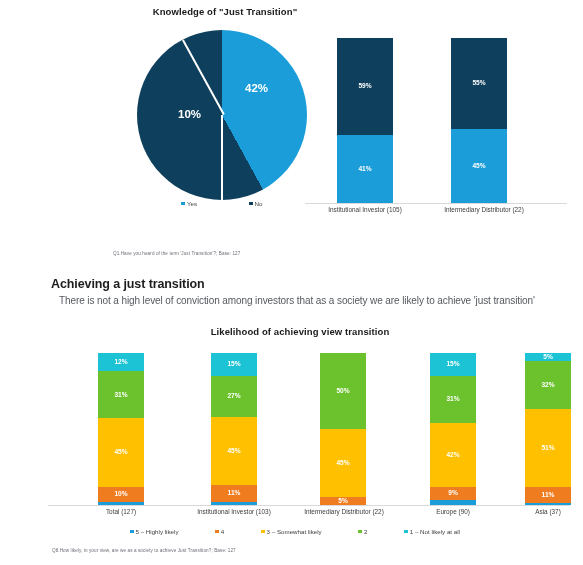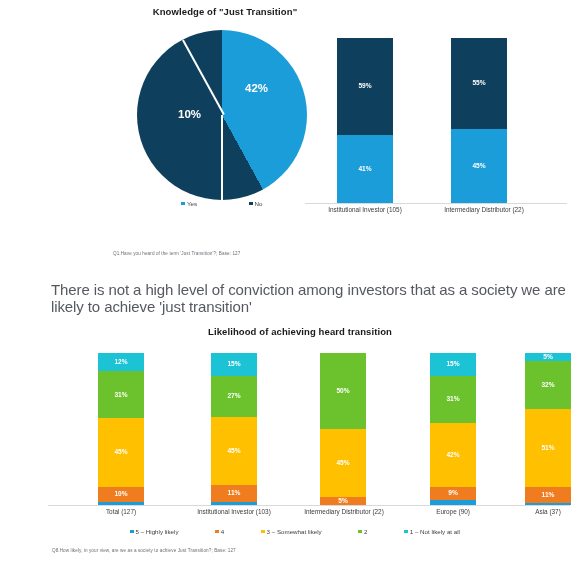--- a/index.html
+++ b/index.html
@@ -64,21 +64,21 @@
   #bars1 .axis { position: absolute; left: 0; bottom: 0; width: 262px; }
   #bars1-labels { position: absolute; left: 305px; top: 206px; width: 262px; }
   #bars1-labels .cat-label { position: absolute; }
 
   #fn1 { position: absolute; left: 113px; top: 251px; }
 
   
   #sec2 { position: absolute; left: 0; top: 272px; width: 583px; height: 293px; }
   #sec-head { position: absolute; left: 51px; top: 5px; }
   #sec-head h2 { font-size: 12.5px; font-weight: bold; color: #1d1d1d; letter-spacing: -.1px; }
-  #sec-head p { font-size: 15px; color: #55595f; margin-top: 4px; letter-spacing: -.1px; }
+  #sec-head p { font-size: 10px; color: #55595f; margin-top: 4px; letter-spacing: -.1px; margin-left: 8px; }
 
   #chart2-title { position: absolute; left: 150px; top: 54px; width: 300px; }
 
   #bars2 { position: absolute; left: 48px; top: 76px; width: 522px; height: 158px; }
   #bars2 .col { position: absolute; bottom: 1px; width: 46px; height: 152px; display: flex; flex-direction: column; }
   #bars2 .axis { position: absolute; left: 0; bottom: 0; width: 522px; }
   #bars2-labels { position: absolute; left: 48px; top: 236px; width: 522px; }
   #bars2-labels .cat-label { position: absolute; }
 
   #legend2 {
@@ -142,24 +142,25 @@
       <div class="cat-label" style="left:-5px;width:130px;">Institutional Investor (105)</div>
       <div class="cat-label" style="left:109px;width:140px;">Intermediary Distributor (22)</div>
     </div>
 
     <div id="fn1" class="footnote">Q1.Have you heard of the term 'Just Transition'?; Base: 127</div>
   </div>
 
   <div id="sec2">
 
     <div id="sec-head">
+      <h2>Achieving a just transition</h2>
       <p>There is not a high level of conviction among investors that as a society we are likely to achieve 'just transition'</p>
     </div>
 
-    <div id="chart2-title" class="chart-title">Likelihood of achieving heard transition</div>
+    <div id="chart2-title" class="chart-title">Likelihood of achieving view transition</div>
 
     <div id="bars2">
       <div class="axis axis-line"></div>
 
       <div class="col" style="left:50px;">
         <div class="seg" style="flex:12;background:#1cc3d4">
           <span>12%</span>
           </div>
         <div class="seg" style="flex:31;background:#6cc22d">
           <span>31%</span>

